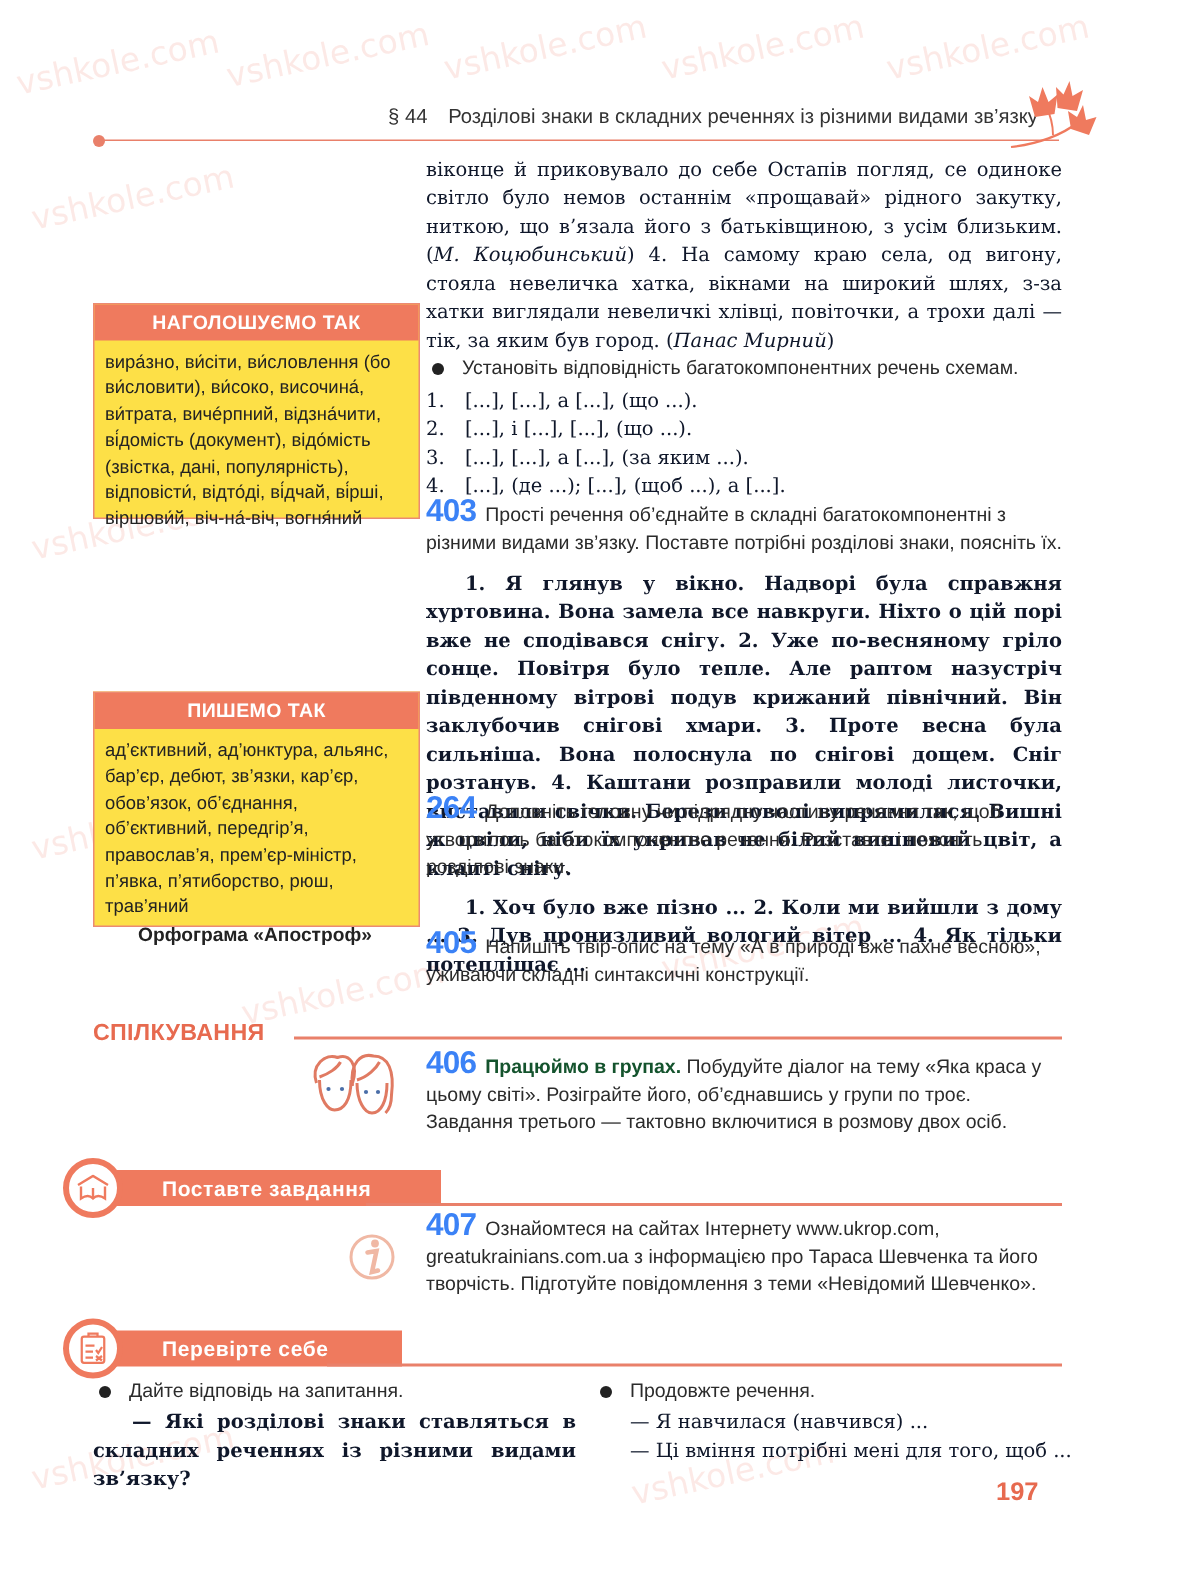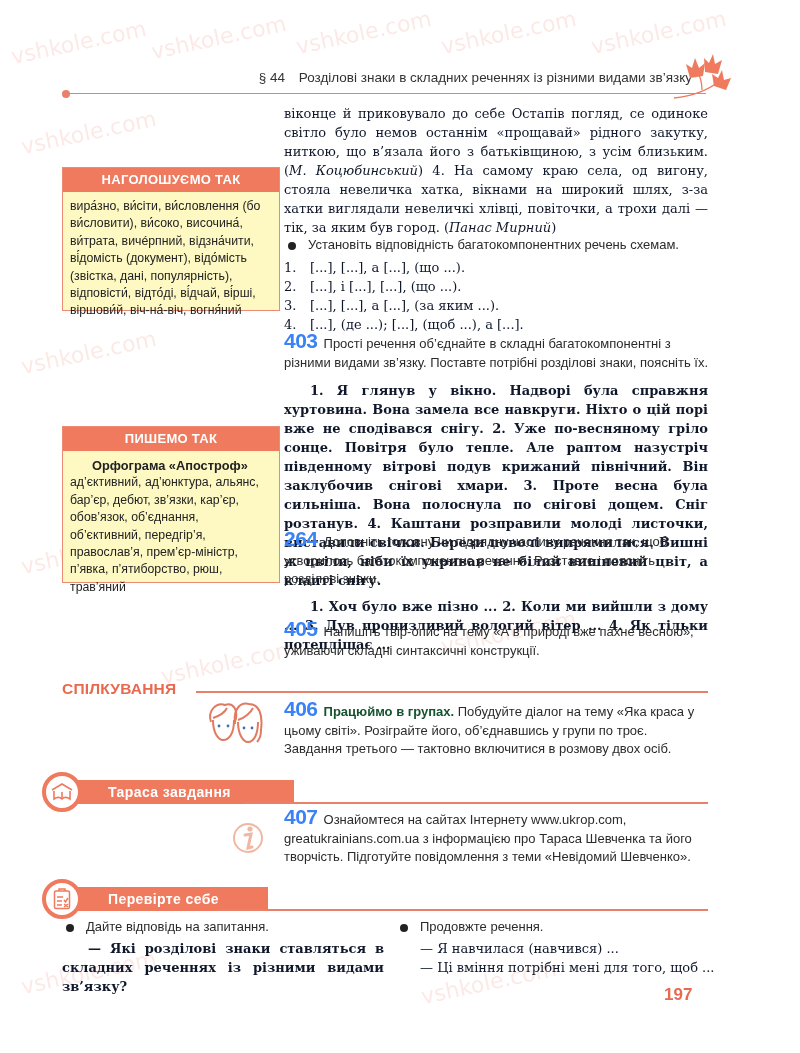--- a/index.html
+++ b/index.html
@@ -38,21 +38,21 @@
 
   .bullet-line { position: relative; padding-left: 24px; }
   .bullet { position: absolute; left: 4px; top: 6px; width: 8px; height: 8px; border-radius: 50%; background: #222; }
 
   .scheme-list div { white-space: nowrap; }
   .scheme-list .n { display: inline-block; width: 26px; }
 
   
   .sidebox {
     position: absolute; left: 62px; width: 216px; border: 1.5px solid #ec8a73;
-    background: #fef9c3; z-index: 1;
+    background: #fde047; z-index: 1; margin-top: 35px;
   }
   .sidebox .hdr {
     background: #ef7a5e; color: #fff; font-weight: bold; text-align: center;
     font-size: 13px; letter-spacing: 0.3px; padding: 4px 0 5px;
   }
   .sidebox .body { padding: 6px 7px 7px 7px; font-size: 12.3px; line-height: 17.4px; color: #222; }
 
   
   .section-title { position: absolute; left: 62px; top: 680px; font-weight: bold; font-size: 15.5px; color: #e76a4f; letter-spacing: 0.2px; }
   .section-line { position: absolute; height: 1.5px; background: #e9806a; }
@@ -125,22 +125,22 @@
 <div class="col-main" style="top:332px">
   <div class="sans">
     <span class="ex-num">403</span><span>Прості речення об’єднайте в складні багатокомпонентні з різними видами зв’язку. Поставте потрібні розділові знаки, поясніть їх.</span>
   </div>
   <div class="serif indent" style="margin-top:9px">1. Я глянув у вікно. Надворі була справжня хуртовина. Вона замела все навкруги. Ніхто о цій порі вже не сподівався снігу. 2. Уже по-весняному гріло сонце. Повітря було тепле. Але раптом назустріч південному вітрові подув крижаний північний. Він заклубочив снігові хмари. 3. Проте весна була сильніша. Вона полоснула по снігові дощем. Сніг розтанув. 4. Каштани розправили молоді листочки, виставили свічки. Берези поволі випрямилися. Вишні ж цвіли, ніби їх укривав не білий вишневий цвіт, а клапті снігу.</div>
 </div>
 
 <div class="sidebox" style="top:426px;height:155px">
   <div class="hdr">ПИШЕМО ТАК</div>
   <div class="body">
+    <div>ад’єктивний, ад’юнктура, альянс, бар’єр, дебют, зв’язки, кар’єр, обов’язок, об’єднання, об’єктивний, передгір’я, православ’я, прем’єр-міністр, п’явка, п’ятиборство, рюш, трав’яний</div>
     <div style="font-weight:bold;text-indent:22px;font-size:12.8px">Орфограма «Апостроф»</div>
-    <div>ад’єктивний, ад’юнктура, альянс, бар’єр, дебют, зв’язки, кар’єр, обов’язок, об’єднання, об’єктивний, передгір’я, православ’я, прем’єр-міністр, п’явка, п’ятиборство, рюш, трав’яний</div>
   </div>
 </div>
 
 <div class="col-main" style="top:530px">
   <div class="sans">
     <span class="ex-num">264</span><span>Доповніть головну чи підрядну частину речення так, щоб утворилось багатокомпонентне речення. Розставте і поясніть розділові знаки.</span>
   </div>
   <div class="serif indent" style="margin-top:8px">1. Хоч було вже пізно ... 2. Коли ми вийшли з дому ... 3. Дув пронизливий вологий вітер ... 4. Як тільки потеплішає ...</div>
 </div>
 
@@ -168,21 +168,21 @@
     <circle cx="47" cy="28" r="1.4" fill="#4a6ea8"></circle>
 </svg>
 
 <div class="col-main" style="top:700px">
   <div class="sans">
     <span class="ex-num">406</span><span class="orange-b">Працюймо в групах.</span> <span>Побудуйте діалог на тему «Яка краса у цьому світі». Розіграйте його, об’єднавшись у групи по троє. Завдання третього — тактовно включитися в розмову двох осіб.</span>
   </div>
 </div>
 
 <div class="badge-bar" style="left:58px;top:780px;width:186px">
-  <span>Тараса завдання</span>
+  <span>Поставте завдання</span>
 </div>
 <div class="section-line" style="left:244px;top:802px;width:464px"></div>
 <div class="badge-circle" style="left:42px;top:772px">
   <svg width="22" height="18" viewBox="0 0 22 18">
     <g fill="none" stroke="#ef7a5e" stroke-width="1.6">
       <path d="M1 7 L11 1 L21 7"></path>
       <path d="M3 8 L3 16 C 6 14, 9 14, 11 16 C 13 14, 16 14, 19 16 L19 8"></path>
       <path d="M11 9 L11 16"></path>
     </g>
   </svg>

